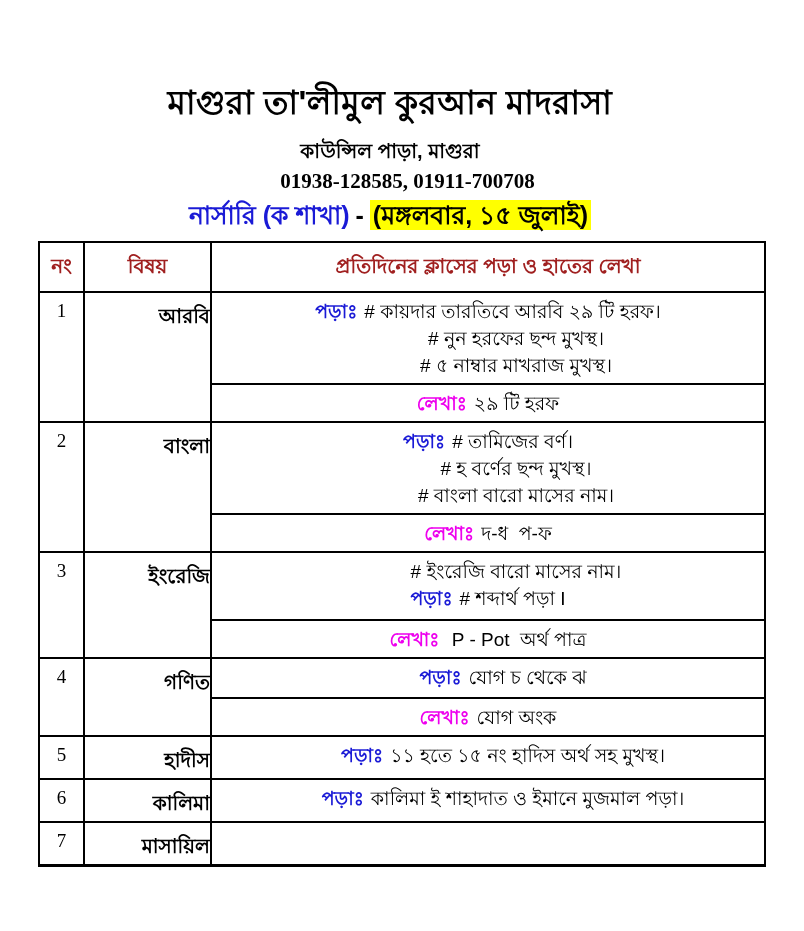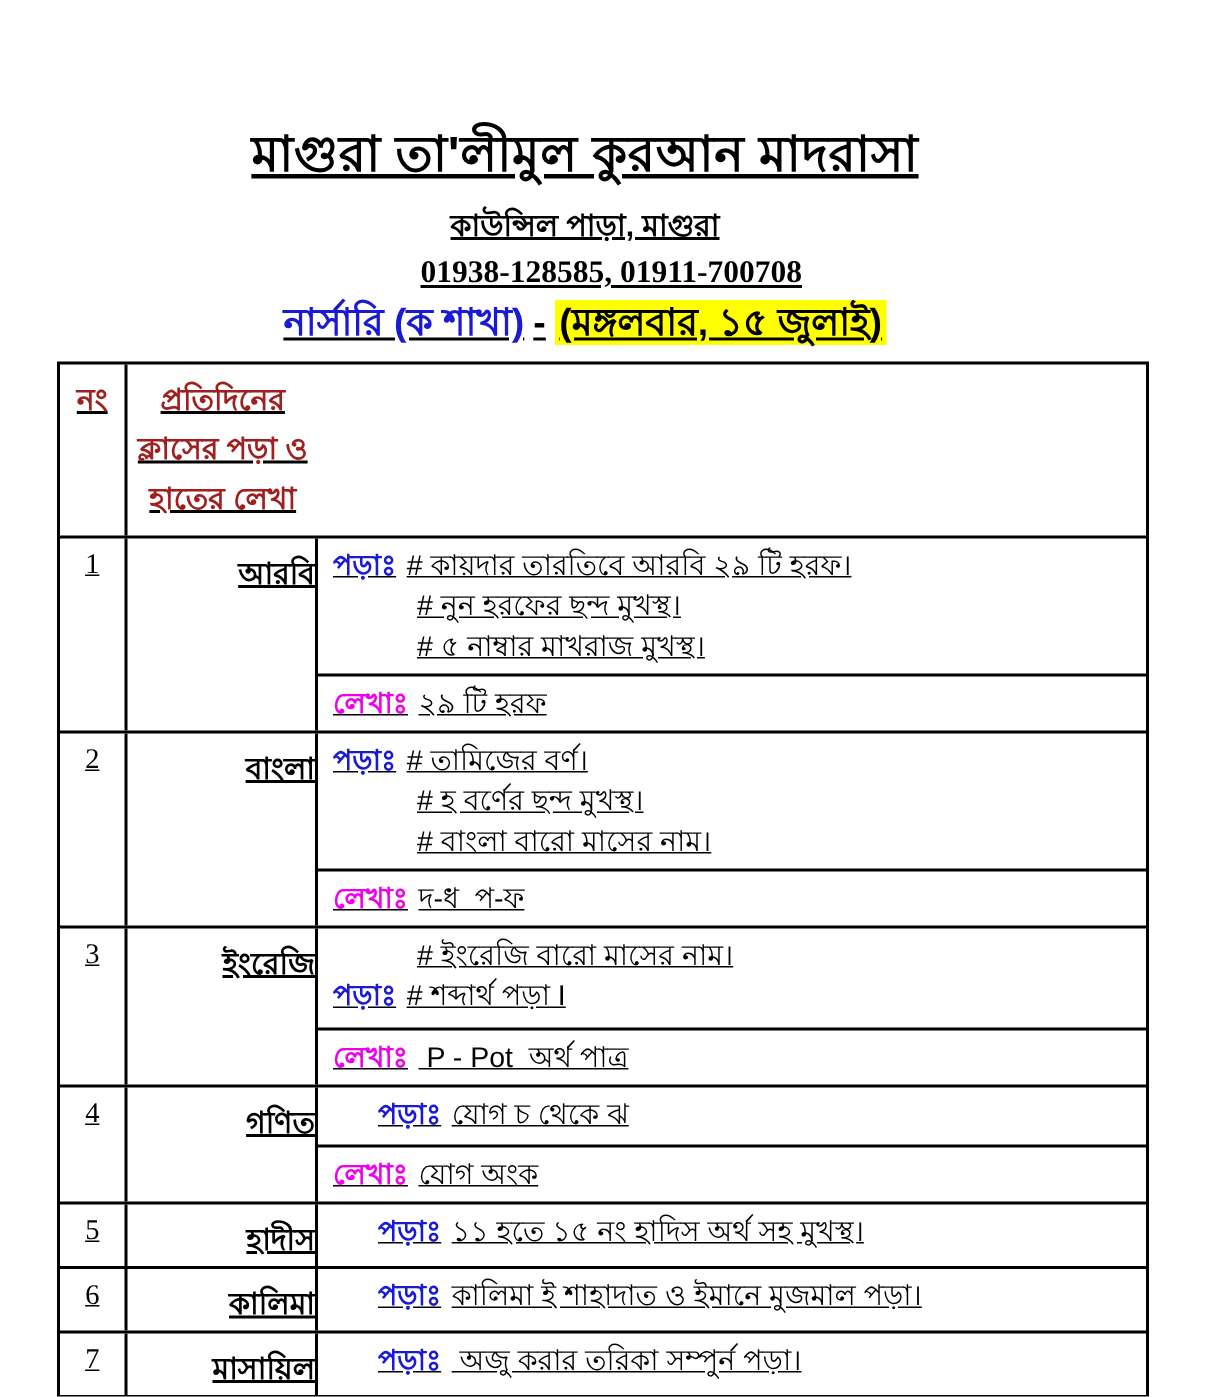--- a/index.html
+++ b/index.html
@@ -10,21 +10,21 @@
     --border-black:#000000;
   }
   *{margin:0;padding:0;box-sizing:border-box;}
   html,body{background:#ffffff;}
   body{
     width:804px;height:931px;
     font-family:"Liberation Sans", sans-serif;
     color:#000;
     overflow:hidden;
   }
-  .page{width:780px;height:931px;background:#fff;text-decoration:underline;}
+  .page{width:780px;height:931px;background:#fff;}
 
   
   .header{padding-top:82px;text-align:center;}
   .title{font-size:33px;font-weight:800;line-height:42px;letter-spacing:.5px;}
   .address{font-size:20px;font-weight:700;margin-top:15px;line-height:24px;}
   .phones{
     font-family:"Liberation Serif", serif;
     font-size:21px;font-weight:700;margin-top:6px;line-height:25px;margin-left:35px;
   }
   .classline{margin-top:5px;font-size:25px;font-weight:800;line-height:33px;}
@@ -33,21 +33,21 @@
   .date-hl{background:var(--highlight-yellow);padding:1px 3px;}
 
   
   .table{
     width:728px;margin:9px auto 0 38px;
     border:2px solid var(--border-black);
     border-bottom-width:3px;
   }
   .row{display:grid;grid-template-columns:45px 127px 1fr;border-top:2px solid var(--border-black);}
   .row:first-child{border-top:none;}
-  .c{min-width:0;}
+  .c{min-width:0;text-align:center;}
   .c.no{
     border-right:2px solid var(--border-black);
     text-align:center;padding-top:7px;
     font-family:"Liberation Serif", serif;font-size:19px;
   }
   .c.subj{
     border-right:2px solid var(--border-black);
     text-align:right;padding-top:8px;
     font-size:20px;font-weight:700;
   }
@@ -76,20 +76,21 @@
     <div class="phones">01938-128585, 01911-700708</div>
     <div class="classline">
       <span class="class-label">নার্সারি (ক শাখা)</span><span class="sep">-</span><span class="date-hl">(মঙ্গলবার, ১৫ জুলাই)</span>
     </div>
   </div>
 
   <div class="table">
 
     <div class="row thead">
       <div class="c no">নং</div>
+      <div class="c subj">বিষয়</div>
       <div class="c content">প্রতিদিনের ক্লাসের পড়া ও হাতের লেখা</div>
     </div>
 
     <div class="row">
       <div class="c no">1</div>
       <div class="c subj">আরবি</div>
       <div class="c content">
         <div class="sec pora lines3">
           <div class="line first"><span class="lbl blue">পড়াঃ</span><span># কায়দার তারতিবে আরবি ২৯ টি হরফ।</span></div>
           <div class="line cont"># নুন হরফের ছন্দ মুখস্থ।</div>
@@ -159,21 +160,16 @@
       <div class="c content">
         <div class="sec pora lines1">
           <div class="line first"><span class="lbl blue">পড়াঃ</span><span>কালিমা ই শাহাদাত ও ইমানে মুজমাল পড়া।</span></div>
         </div>
       </div>
     </div>
 
     <div class="row">
       <div class="c no">7</div>
       <div class="c subj">মাসায়িল</div>
-      <div class="c content">
-        <div class="sec pora lines1">
-          <div class="line first"><span class="lbl blue">পড়াঃ</span><span>&nbsp;অজু করার তরিকা সম্পুর্ন পড়া।</span></div>
-        </div>
-      </div>
     </div>
 
   </div>
 </div>
 
 </body></html>

